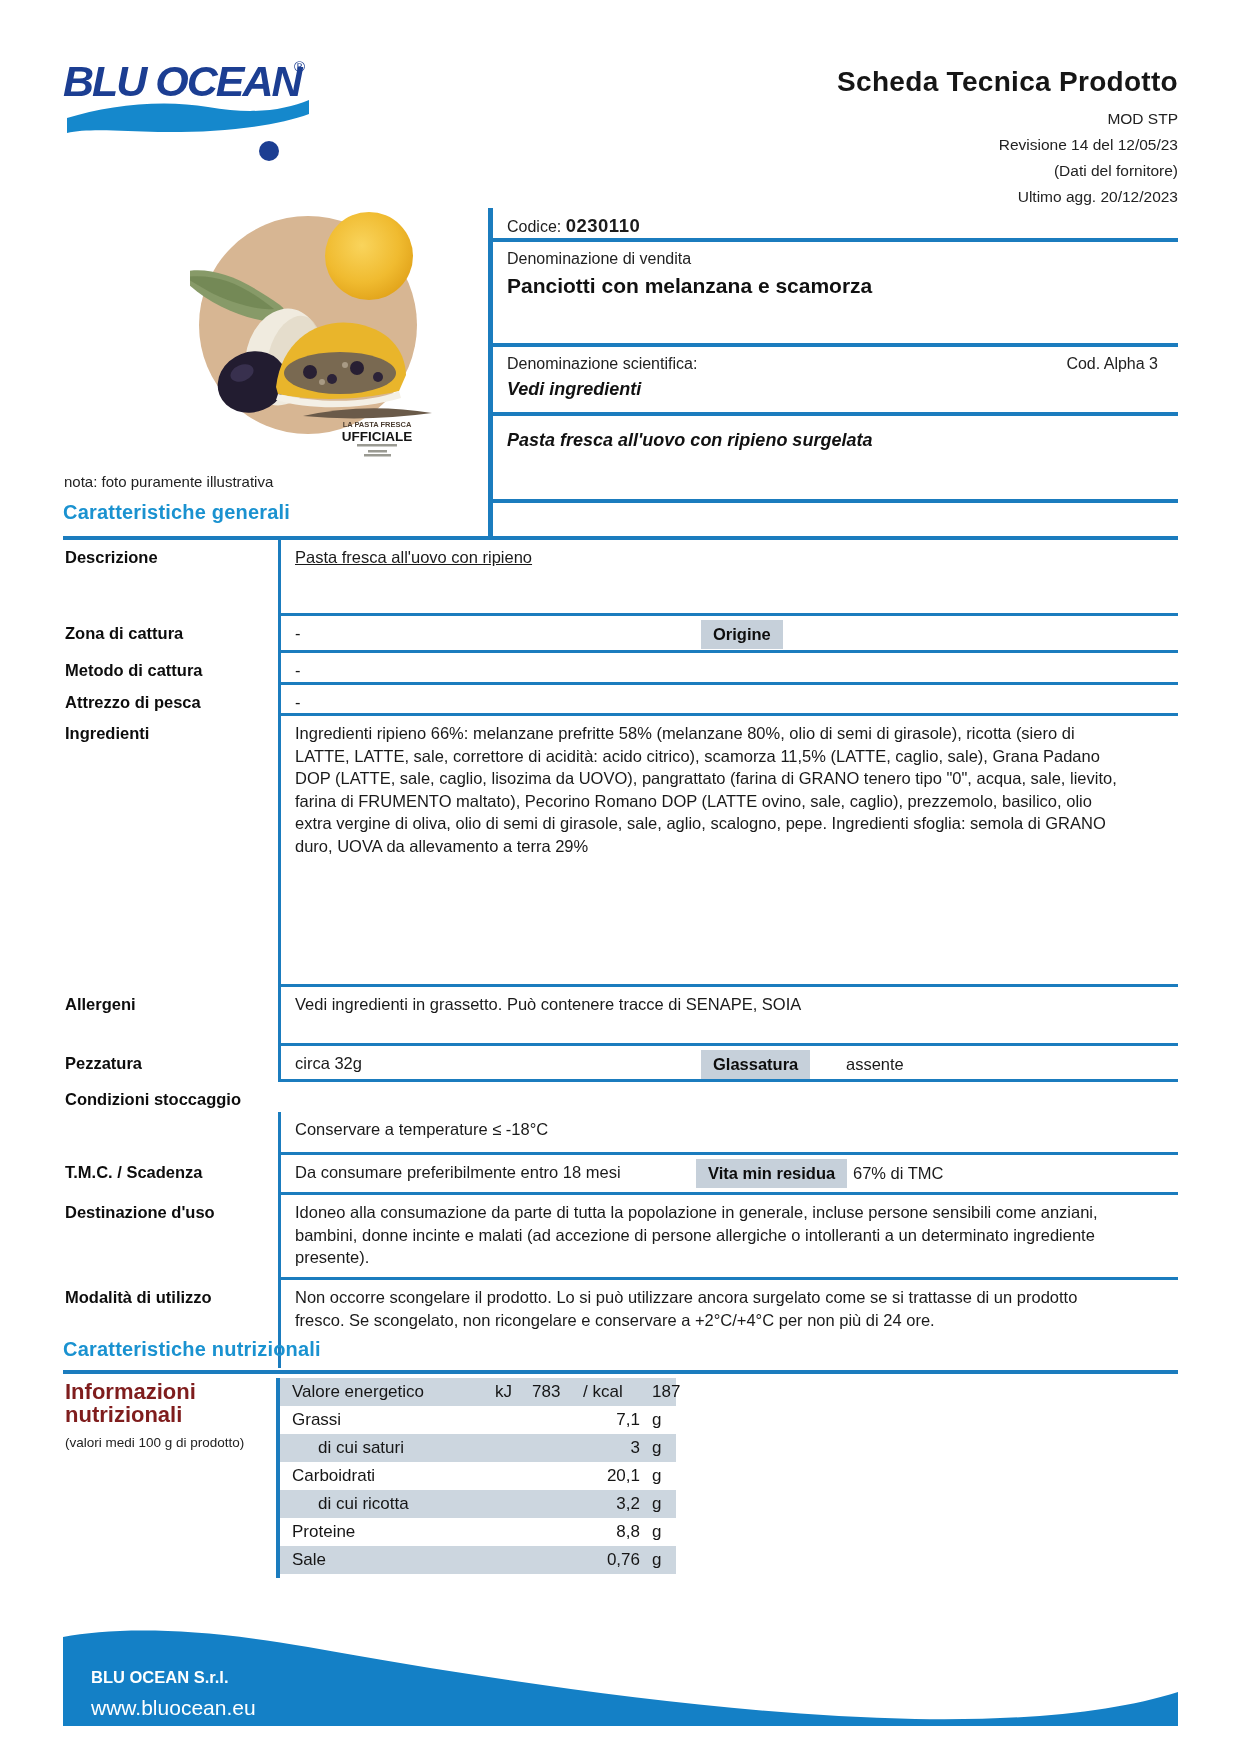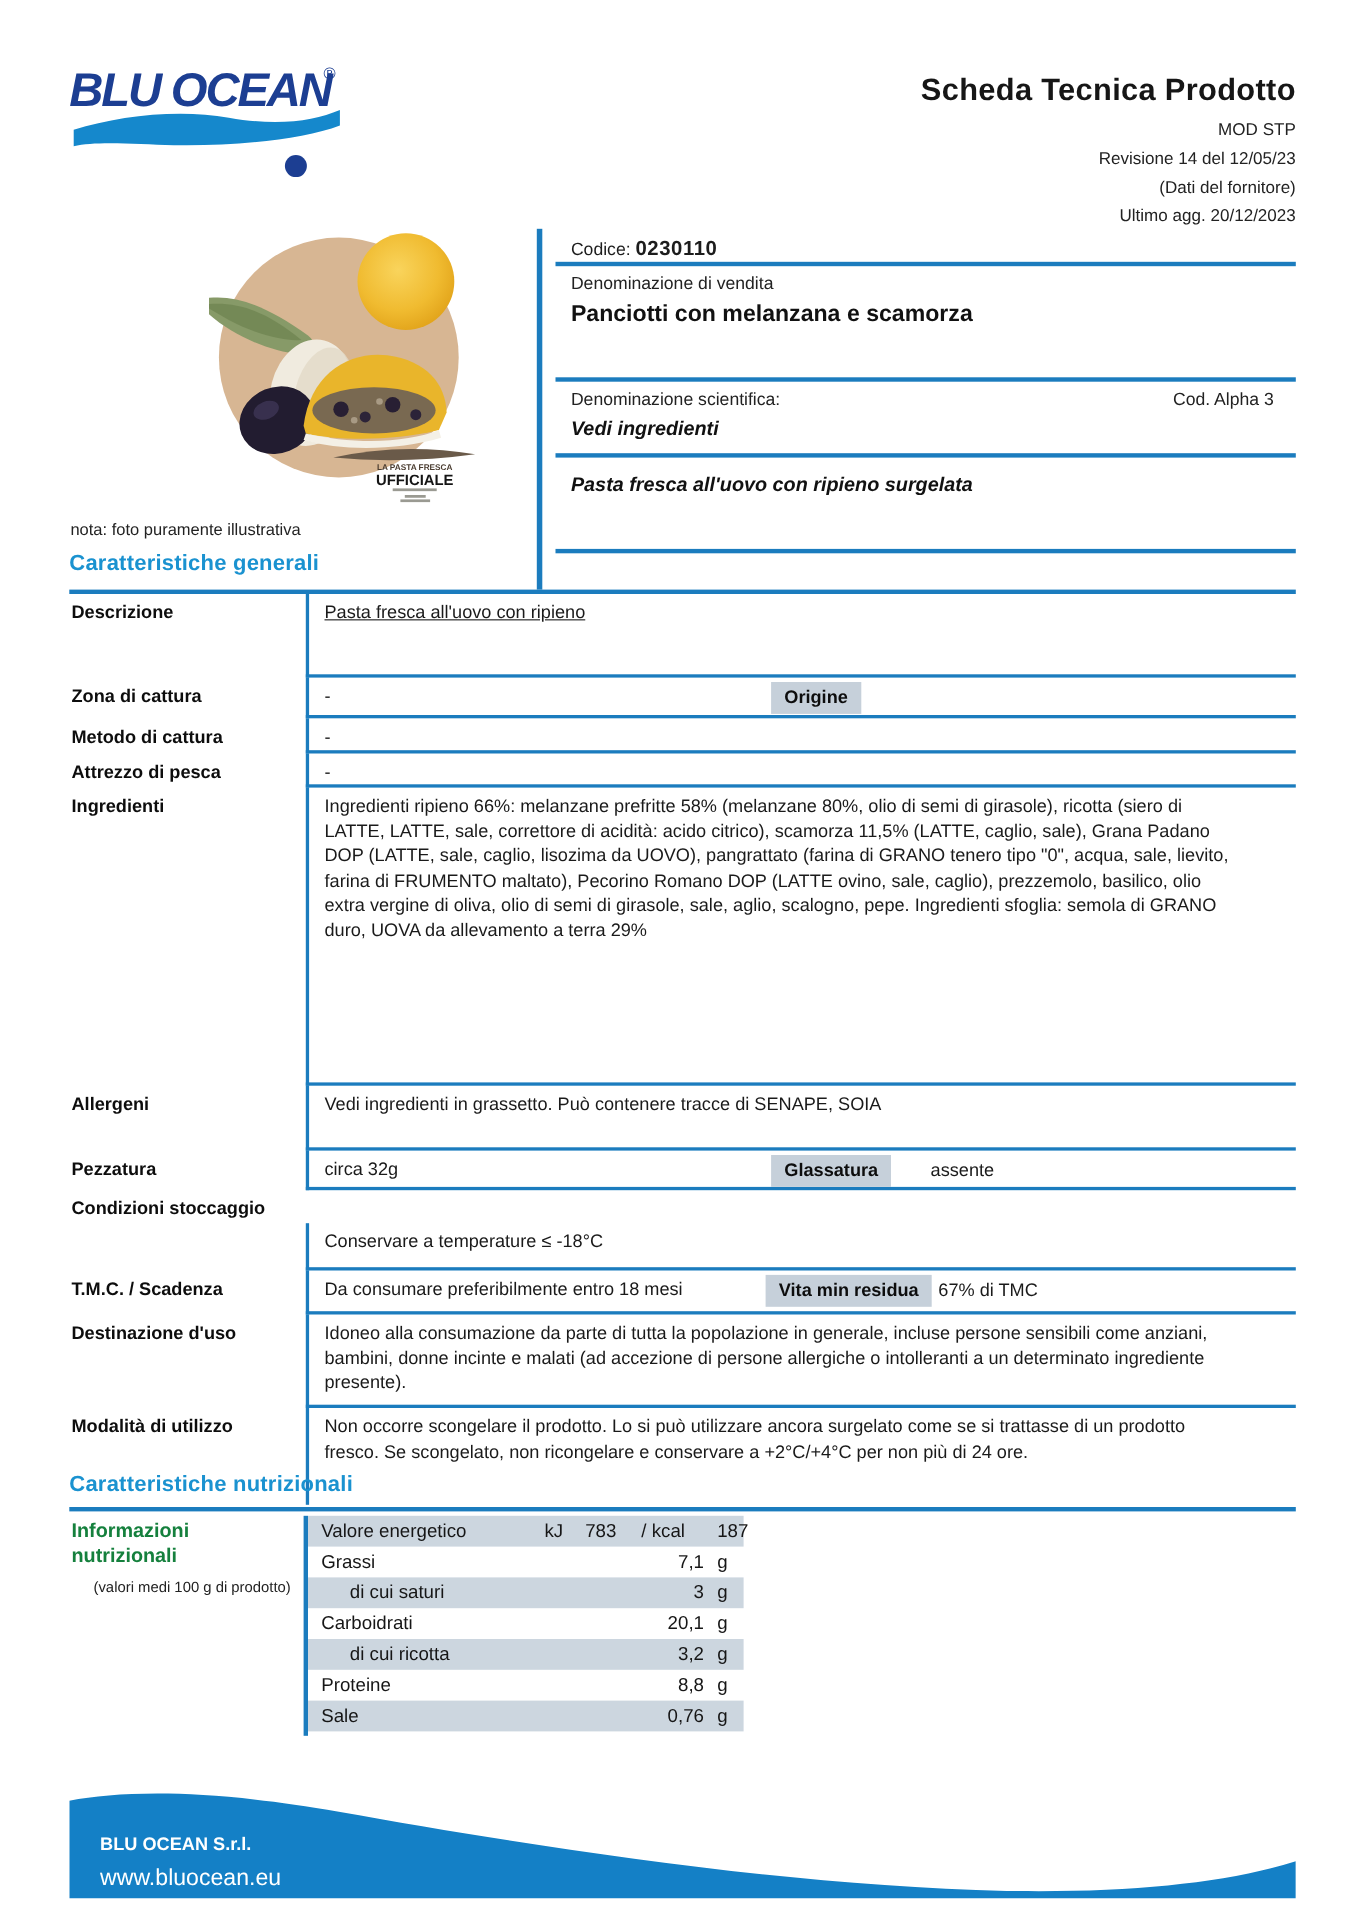--- a/index.html
+++ b/index.html
@@ -18,21 +18,21 @@
   .page{position:relative;width:1240px;height:1754px;background:#ffffff;margin:0 auto;overflow:hidden;}
 
   
   .logo{position:absolute;left:63px;top:52px;width:250px;height:118px;}
   .head-right{position:absolute;top:66px;right:62px;text-align:right;}
   .doc-title{font-size:28px;font-weight:bold;letter-spacing:.3px;color:#161616;}
   .doc-meta{margin-top:8px;font-size:15.5px;line-height:26px;color:#222;}
 
   
   .prod-panel{position:absolute;left:488px;top:208px;width:690px;border-left:5px solid var(--line);}
-  .p-row{border-bottom:4px solid var(--line);padding:0 20px 0 14px;margin-left:12px;}
+  .p-row{border-bottom:4px solid var(--line);padding:0 20px 0 14px;}
   .p-row.stub{border-bottom:none;height:33px;}
   .p-code{height:34px;padding-top:7px;font-size:16px;}
   .p-code b{font-size:18.5px;letter-spacing:.5px;}
   .p-vendita{height:105px;padding-top:8px;}
   .p-sci{height:69px;padding-top:8px;}
   .p-comm{height:87px;padding-top:8px;}
   .p-label{font-size:16px;color:#222;}
   .p-name{font-size:21px;font-weight:bold;margin-top:6px;color:#111;}
   .p-val-i{font-size:18px;font-weight:bold;font-style:italic;margin-top:6px;color:#111;}
   .p-sci-top{display:flex;justify-content:space-between;align-items:flex-start;}
@@ -60,22 +60,22 @@
   .rh8{min-height:40px;} .rh9{min-height:85px;} .rh10{min-height:88px;}
   .chip{position:absolute;top:4px;background:var(--chip);font-weight:bold;font-size:16.5px;
         padding:3px 12px;color:#0d0d0d;white-space:nowrap;}
   .chip-after{position:absolute;top:7px;font-size:16.5px;white-space:nowrap;}
   .pos-origine{left:420px;}
   .pos-glass{left:420px;} .pos-glass-val{left:565px;}
   .pos-vita{left:415px;} .pos-vita-val{left:572px;}
 
   
   .nut-info{position:absolute;left:65px;top:1380px;width:205px;}
-  .nut-info .b{font-size:18px;font-weight:bold;line-height:23px;color:#15803d;}
-  .nut-info .s{margin-top:9px;font-size:13.5px;color:#222;margin-left:20px;}
+  .nut-info .b{font-size:22px;font-weight:bold;line-height:23px;color:#7f1d1d;}
+  .nut-info .s{margin-top:9px;font-size:13.5px;color:#222;}
   .ntable{position:absolute;left:276px;top:1378px;width:400px;border-left:4px solid var(--line);
           height:200px;}
   .nrow{position:relative;height:28px;line-height:28px;font-size:17px;padding-left:12px;color:#161616;}
   .nrow.gray{background:var(--grayrow);}
   .nrow.indent{padding-left:38px;}
   .nval{position:absolute;left:300px;width:60px;text-align:right;top:0;}
   .nunit{position:absolute;left:372px;top:0;}
   .erow .ekj{position:absolute;left:215px;top:0;}
   .erow .ekjv{position:absolute;left:252px;top:0;}
   .erow .ekcal{position:absolute;left:303px;top:0;}

